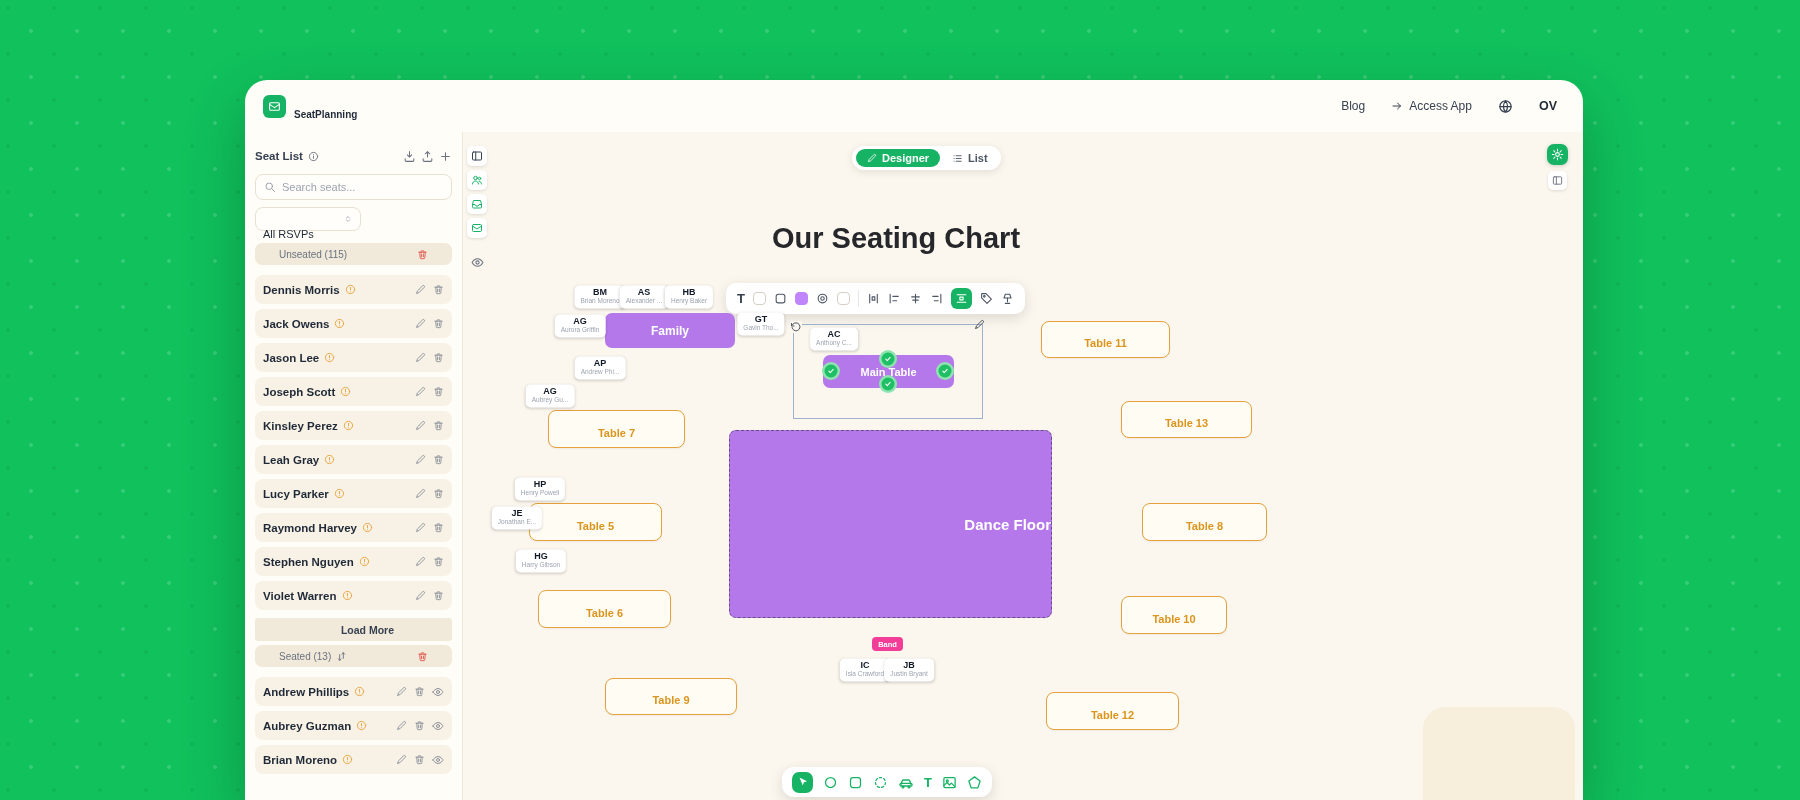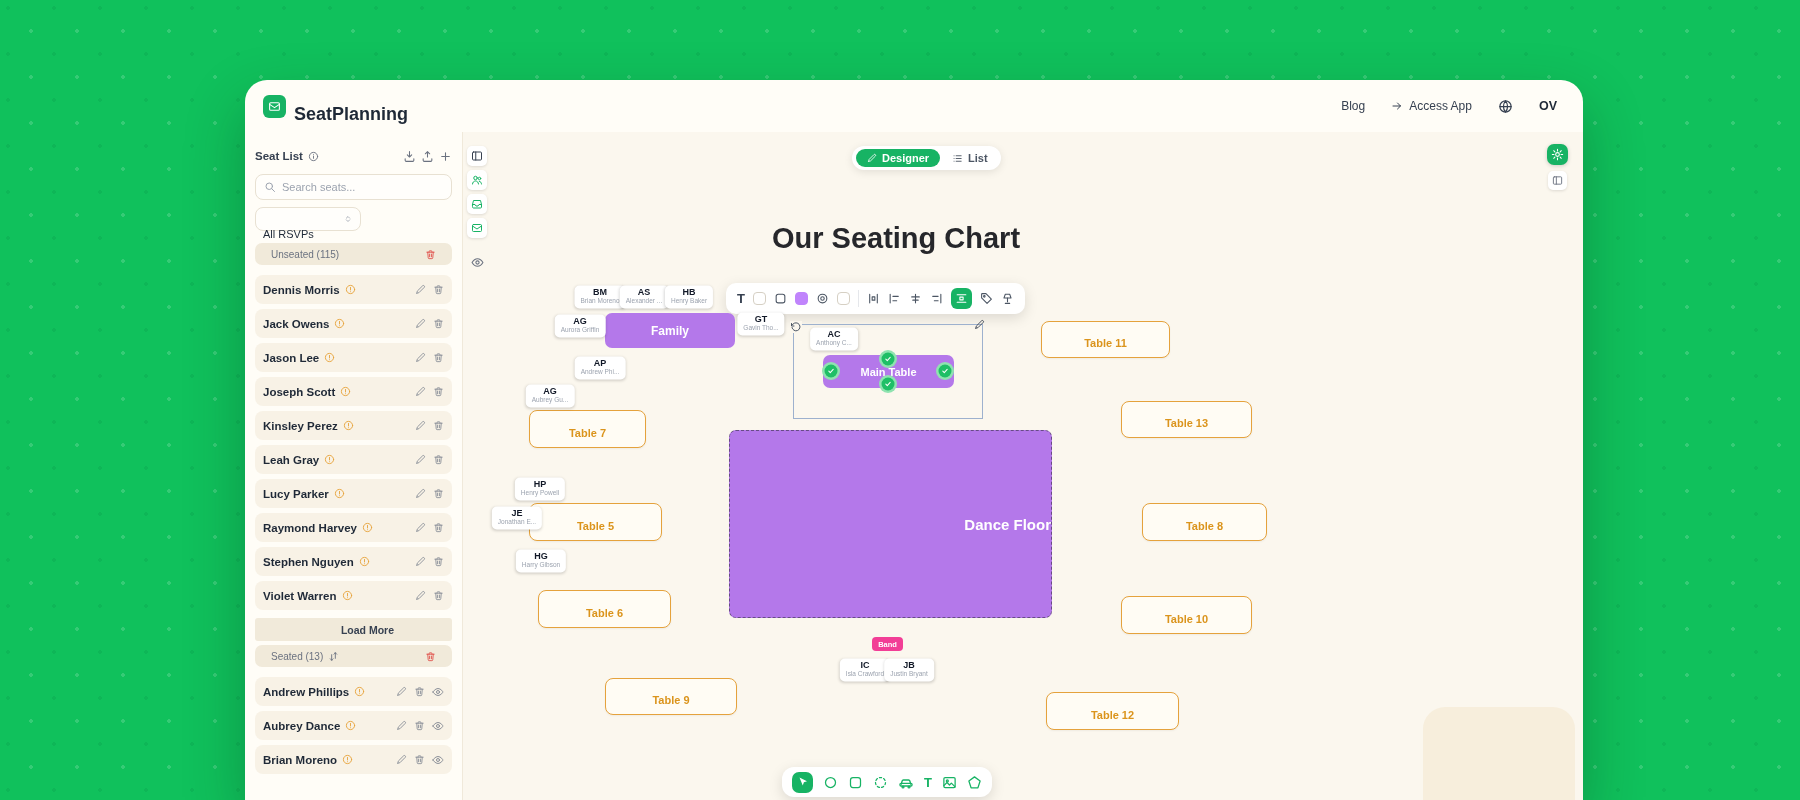--- a/index.html
+++ b/index.html
@@ -19,37 +19,37 @@
   
   .blob { position:absolute; left:1423px; top:707px; width:152px; height:130px; background:#F7EEDC; border-radius:22px; z-index:3; }
 
   
   .window { position:absolute; left:245px; top:80px; width:1338px; height:720px; background:#FFFDF7;
             border-radius:22px 22px 0 0; box-shadow:0 25px 60px rgba(0,40,15,.30); z-index:2; overflow:hidden; }
 
   
   .hdr { position:absolute; left:0; top:0; right:0; height:52px; display:flex; align-items:center; padding:0 26px 0 18px; }
   .logo { width:23px; height:23px; background:#17B364; border-radius:6px; display:flex; align-items:center; justify-content:center; color:#fff; }
-  .brand { font-size:18px; font-weight:700; color:#1F2937; margin-left:8px;margin-top:17px; }
+  .brand { font-size:10px; font-weight:700; color:#1F2937; margin-left:8px;margin-top:17px; }
   .hdr-right { margin-left:auto; display:flex; align-items:center; gap:26px; }
   .navlink { font-size:12px; color:#374151; cursor:pointer; display:flex; align-items:center; gap:6px; }
   .avatar { font-size:12.5px; font-weight:700; color:#1F2937; }
 
   
   .sidebar { position:absolute; left:0; top:52px; bottom:0; width:217px; padding:14px 10px 0 10px; }
   .sl-head { height:20px; display:flex; align-items:center; gap:5px; color:#374151; }
   .sl-title { font-size:11.5px; font-weight:600; color:#374151; }
   .sl-head .spacer { flex:1; }
   .sl-head svg { color:#6B7280; cursor:pointer; }
   .search { margin-top:8px; height:26px; background:#FFFEFB; border:1px solid #E8E1D2; border-radius:8px; display:flex; align-items:center; gap:6px; padding:0 8px; color:#9CA3AF; }
   .search input { border:none; outline:none; background:transparent; font-size:11px; color:#374151; width:140px; font-family:inherit; }
   .search input::placeholder { color:#9CA3AF; }
   .filter { margin-top:7px; height:24px; width:106px; background:#FFFEFB; border:1px solid #E8E1D2; border-radius:8px; display:flex; align-items:center; padding:0 7px; gap:6px; cursor:pointer; }
   .filter span { font-size:11px; color:#1F2937; flex:1;margin-top:30px; }
-  .sec-hdr { margin-top:12px; height:22px; background:#F1EADA; border-radius:7px; display:flex; align-items:center; padding:0 16px; gap:5px; }
+  .sec-hdr { margin-top:12px; height:22px; background:#F1EADA; border-radius:7px; display:flex; align-items:center; padding:0 24px; gap:5px; }
   .sec-hdr .lbl { font-size:10px; color:#6B7280; }
   .sec-hdr .spacer { flex:1; }
   .trash-red { color:#E0524D; cursor:pointer; }
   .rows { margin-top:10px; }
   .row { height:29px; margin-bottom:5px; background:#F8F2E6; border-radius:8px; display:flex; align-items:center; padding:0 8px; cursor:pointer; }
   .row .nm { font-size:11.5px; font-weight:600; color:#1F2937; white-space:nowrap; }
   .row .warn { color:#E7A33B; margin-left:5px; }
   .row .acts { margin-left:auto; display:flex; align-items:center; gap:7px; color:#8A8F98; }
   .loadmore { margin-top:8px; height:23px; background:#F1EADA; border-radius:3px; display:flex; align-items:center; justify-content:center; font-size:10.5px; font-weight:600; color:#374151; cursor:pointer;padding-left:28px; }
   .gap-seated { margin-top:4px; }
@@ -476,21 +476,21 @@
             </svg>
             <svg class="ic" width="11" height="11">
               <use href="#i-trash"></use>
             </svg>
             <svg class="ic" width="12" height="12">
               <use href="#i-eye"></use>
             </svg>
           </span>
         </div>
       <div class="row">
-          <span class="nm">Aubrey Dance</span>
+          <span class="nm">Aubrey Guzman</span>
           <svg class="ic warn" width="11" height="11">
             <use href="#i-warn"></use>
           </svg>
           <span class="acts">
             <svg class="ic" width="11" height="11">
               <use href="#i-pencil"></use>
             </svg>
             <svg class="ic" width="11" height="11">
               <use href="#i-trash"></use>
             </svg>
@@ -613,33 +613,33 @@
           <use href="#i-lamp"></use>
         </svg>
     </div>
 
     <div class="table-box" style="left:578px;top:189px;width:129px;height:37px">
         <span>Table 11</span>
       </div>
     <div class="table-box" style="left:658px;top:269px;width:131px;height:37px">
         <span>Table 13</span>
       </div>
-    <div class="table-box" style="left:66px;top:278px;width:117px;height:38px">
+    <div class="table-box" style="left:85px;top:278px;width:137px;height:38px">
         <span>Table 7</span>
       </div>
     <div class="table-box" style="left:66px;top:371px;width:133px;height:38px">
         <span>Table 5</span>
       </div>
     <div class="table-box" style="left:679px;top:371px;width:125px;height:38px">
         <span>Table 8</span>
       </div>
     <div class="table-box" style="left:75px;top:458px;width:133px;height:38px">
         <span>Table 6</span>
       </div>
-    <div class="table-box" style="left:658px;top:464px;width:131px;height:38px">
+    <div class="table-box" style="left:658px;top:464px;width:106px;height:38px">
         <span>Table 10</span>
       </div>
     <div class="table-box" style="left:142px;top:546px;width:132px;height:37px">
         <span>Table 9</span>
       </div>
     <div class="table-box" style="left:583px;top:560px;width:133px;height:38px">
         <span>Table 12</span>
       </div>
 
     <div class="zone" style="left:142px;top:181px;width:130px;height:35px;font-size:12px">

